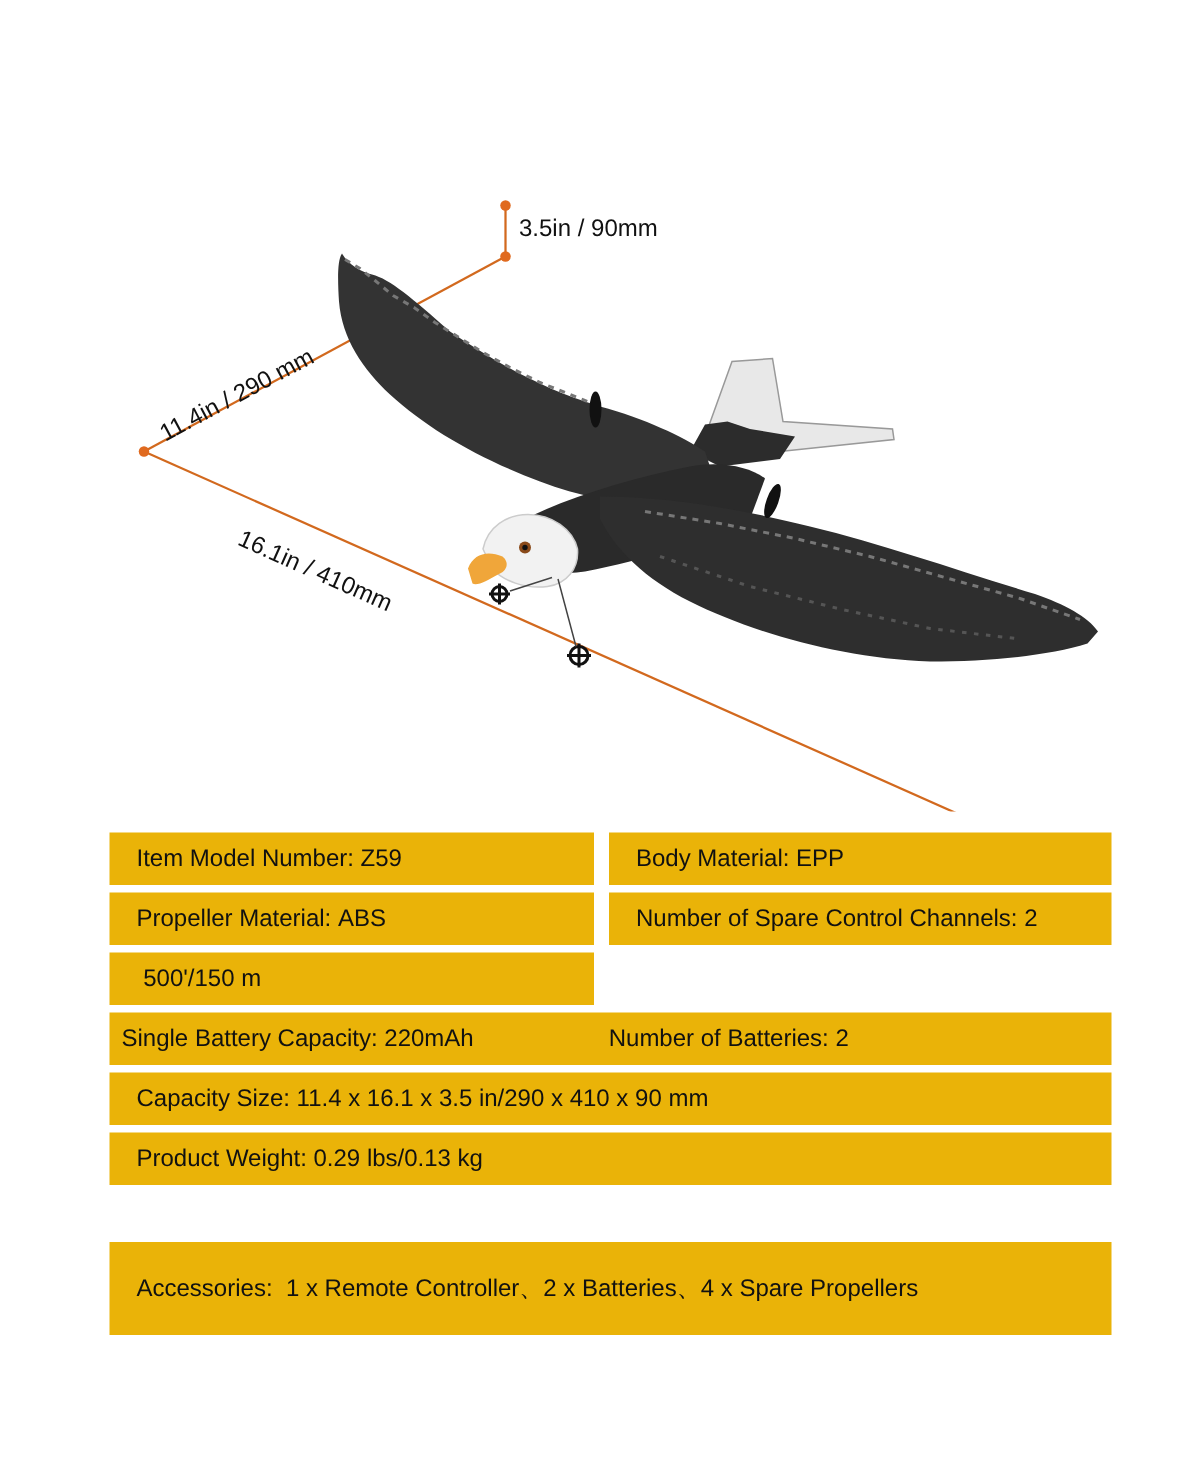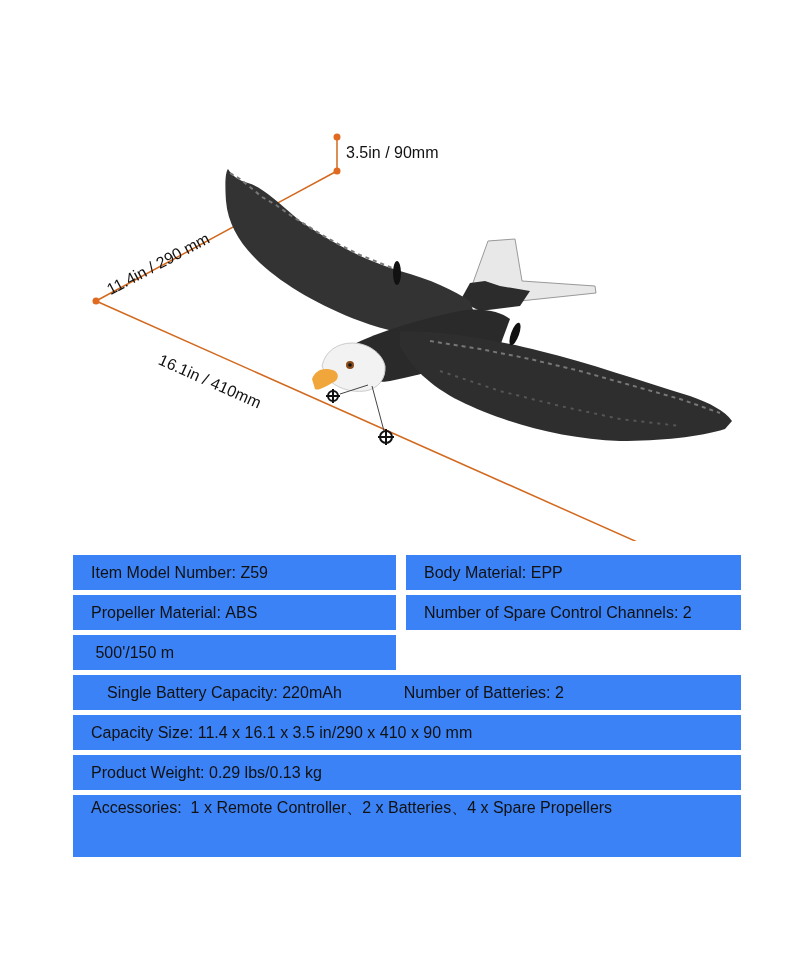--- a/index.html
+++ b/index.html
@@ -3,28 +3,28 @@
 <meta charset="utf-8">
 <style>
   html, body { margin:0; padding:0; background:#ffffff; }
   body { width:800px; height:977px; position:relative; overflow:hidden;
          font-family:"Liberation Sans", sans-serif; color:#111; }
   .stage { position:absolute; left:0; top:1px; width:800px; height:540px; }
   .dim-label { position:absolute; font-size:16px; color:#111; white-space:nowrap;
                transform-origin:left top; }
   .specs { position:absolute; left:73px; top:555px; width:668px; }
   .row { display:flex; gap:10px; margin-bottom:5px; }
-  .cell { background:#3b82f6; height:35px; display:flex; align-items:center;
+  .cell { background:#eab308; height:35px; display:flex; align-items:center;
           padding-left:18px; font-size:16px; box-sizing:border-box; flex:1; }
   .cell.left { flex:0 0 323px; }
   .cell.full { flex:1; }
-  .cell.split { padding-left:34px; }
-  .cell.split .second { margin-left:62px; }
+  .cell.split { padding-left:8px; }
+  .cell.split .second { margin-left:90px; }
   .cell.tall { height:62px; flex-direction:column; align-items:flex-start;
-               justify-content:space-between; line-height:25px; }
+               justify-content:center; line-height:25px;margin-top:33px; }
   b { font-weight:normal; }
 </style>
 </head>
 <body>
 
 <div class="stage">
   <svg width="800" height="540" viewBox="0 0 800 540">
 
     <g stroke="#d2691e" stroke-width="1.5" fill="none">
       <line x1="337" y1="136" x2="337" y2="170"></line>

